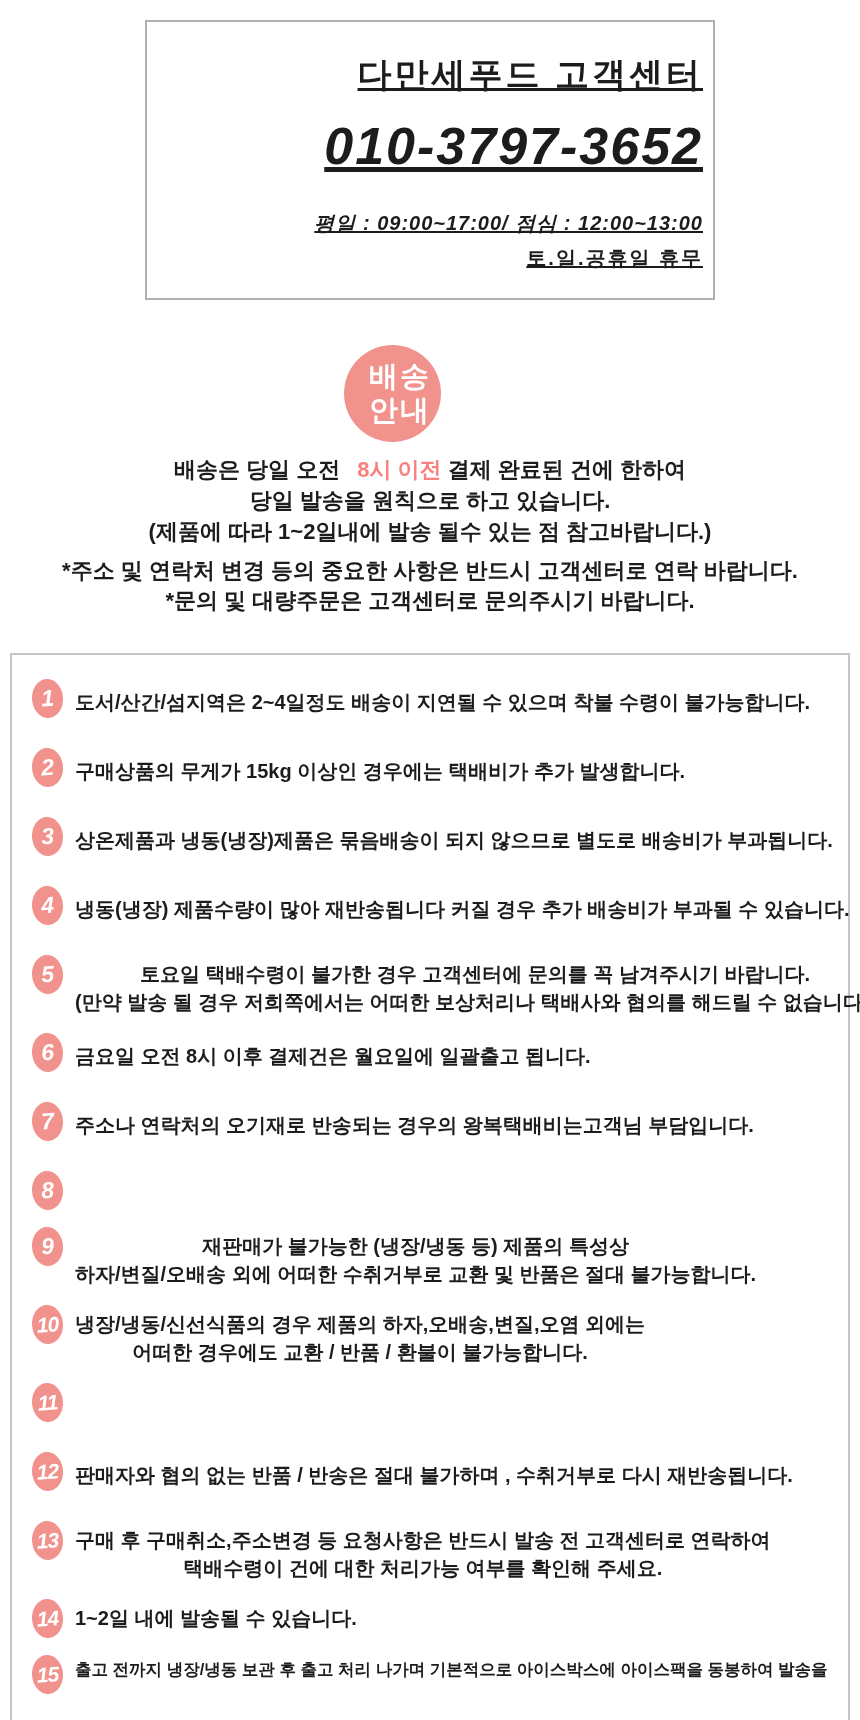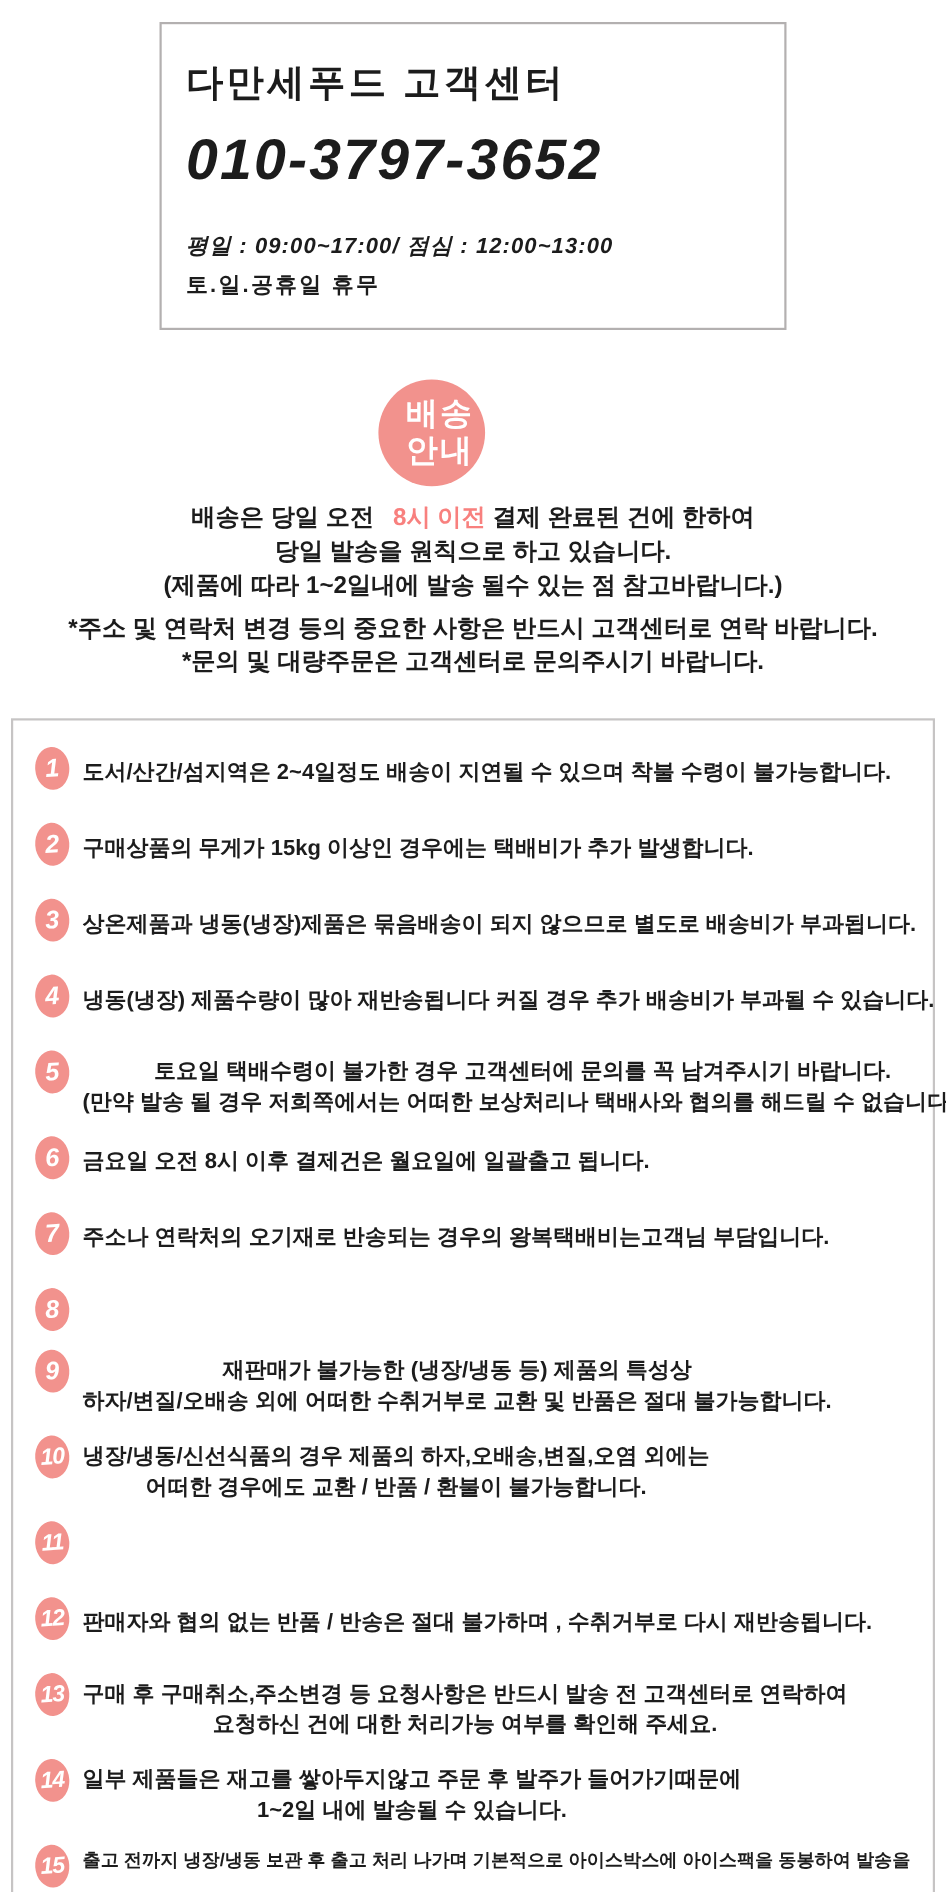--- a/index.html
+++ b/index.html
@@ -6,21 +6,21 @@
   body{
     width:860px;height:1720px;overflow:hidden;
     font-family:"Liberation Sans","DejaVu Sans",sans-serif;
     color:#1c1c1c;-webkit-font-smoothing:antialiased;
   }
   .page{width:860px;height:1720px;position:relative;}
 
   
   .cc-box{
     width:570px;margin:20px auto 0;border:2px solid #b3b0b0;
-    text-align:left;padding:24px 22px 26px;box-sizing:border-box;
+    text-align:right;padding:24px 10px 26px;box-sizing:border-box;text-decoration:underline;
   }
   .cc-title{font-size:34px;font-weight:700;letter-spacing:3px;margin-top:6px;}
   .cc-phone{font-size:52px;font-weight:700;font-style:italic;letter-spacing:2px;margin-top:18px;}
   .cc-hours{font-size:20px;font-weight:600;font-style:italic;margin-top:34px;letter-spacing:1px;}
   .cc-closed{font-size:20px;font-weight:600;margin-top:8px;letter-spacing:2px;}
 
   
   .ship-badge{
     width:97px;height:97px;border-radius:50%;
     background:var(--accent,#f2928d);
@@ -164,28 +164,27 @@
     <div class="num-badge wide">12</div>
     <div class="notice-text">
             <div>판매자와 협의 없는 반품 / 반송은 절대 불가하며 , 수취거부로 다시 재반송됩니다.</div>
           </div>
   </div>
 
   <div class="notice-item multi">
     <div class="num-badge wide">13</div>
     <div class="notice-text">
             <div>구매 후 구매취소,주소변경 등 요청사항은 반드시 발송 전 고객센터로 연락하여</div>
-            <div>요청하신 건에 대한 처리가능 여부를 확인해 주세요.</div>
+            <div>택배수령이 건에 대한 처리가능 여부를 확인해 주세요.</div>
           </div>
   </div>
 
   <div class="notice-item multi">
     <div class="num-badge wide">14</div>
     <div class="notice-text">
-            <div>일부 제품들은 재고를 쌓아두지않고 주문 후 발주가 들어가기때문에</div>
             <div>1~2일 내에 발송될 수 있습니다.</div>
           </div>
   </div>
 
   <div class="notice-item multi small">
     <div class="num-badge wide">15</div>
     <div class="notice-text">
             <div>출고 전까지 냉장/냉동 보관 후 출고 처리 나가며 기본적으로 아이스박스에 아이스팩을 동봉하여 발송을</div>
           </div>
   </div>

